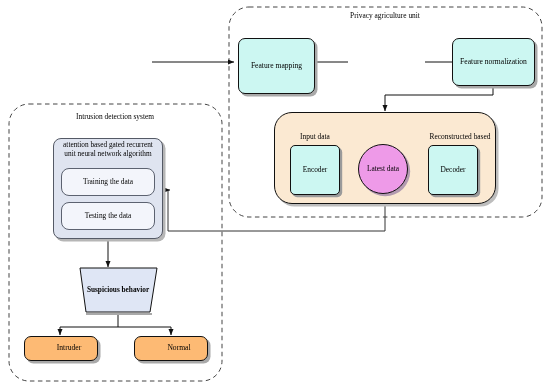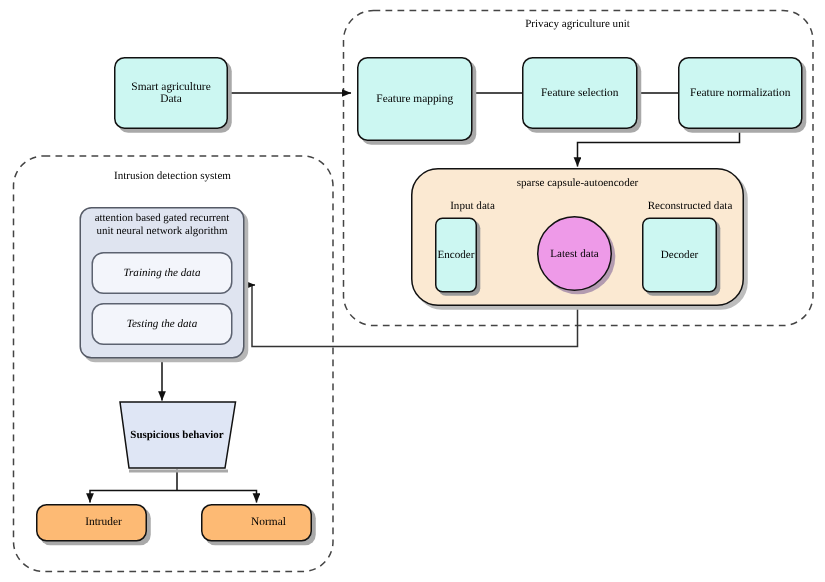--- a/index.html
+++ b/index.html
@@ -51,21 +51,20 @@
     background: #dfe4f0;
     border: 1px solid #555a66;
     border-radius: 8px;
     box-shadow: 2.5px 2.5px 0 0 #b6b6b6;
   }
   .inner-white-box {
     background: #f3f5fb;
     border: 1px solid #5c6270;
     border-radius: 8px;
     font-size: 7.4px;
-    font-style: italic;
   }
   .cream-box {
     background: #fbe9d2;
     border: 1.2px solid #111111;
     border-radius: 18px;
     box-shadow: 2.5px 2.5px 0 0 #bdbdbd;
   }
   .pink-circle {
     background: #ee9ae8;
     border: 1.4px solid #111111;
@@ -148,40 +147,34 @@
     <path d="M118,327 L171,327 L171,335" fill="none" stroke="#111111" stroke-width="1" marker-end="url(#arrow)"></path>
 
     <path d="M80,268 L157,268 L150,312 L86,312 z" fill="#dfe6f5" stroke="#111111" stroke-width="1"></path>
     <path d="M86,314 L152,314" fill="none" stroke="#a9a9a9" stroke-width="2"></path>
   </svg>
 
   <div class="plain-label" style="left:300px; top:11px; width:170px;">Privacy agriculture unit</div>
 
   <div class="plain-label" style="left:40px; top:112px; width:150px;">Intrusion detection system</div>
 
-  <div class="node cyan-box" style="left:76px; top:38px; width:76px; height:48px; flex-direction:column;">
-    <span>Smart agriculture</span>
-    <span>Data</span>
-  </div>
 
   <div class="node cyan-box" style="left:238px; top:38px; width:77px; height:56px;">Feature mapping</div>
 
-  <div class="node cyan-box" style="left:348px; top:38px; width:77px; height:48px;">Feature selection</div>
 
   <div class="node cyan-box" style="left:452px; top:38px; width:83px; height:48px;">Feature normalization</div>
 
   <div class="node cream-box" style="left:274px; top:112px; width:222px; height:92px;"></div>
 
-  <div class="plain-label" style="left:320px; top:117px; width:130px;">sparse capsule-autoencoder</div>
 
   <div class="plain-label" style="left:284px; top:132px; width:62px;">Input data</div>
 
-  <div class="plain-label" style="left:418px; top:132px; width:84px;">Reconstructed data</div>
+  <div class="plain-label" style="left:418px; top:132px; width:84px;">Reconstructed based</div>
 
-  <div class="node cyan-box-sm" style="left:290px; top:145px; width:28px; height:50px;">Encoder</div>
+  <div class="node cyan-box-sm" style="left:290px; top:145px; width:50px; height:50px;">Encoder</div>
 
   <div class="node cyan-box-sm" style="left:428px; top:145px; width:50px; height:50px;">Decoder</div>
 
   <div class="node pink-circle" style="left:358px; top:144px; width:50px; height:50px;">Latest data</div>
 
   <div class="node grey-blue-box" style="left:53px; top:138px; width:110px; height:101px;"></div>
 
   <div class="gru-title">
     <div>attention based gated recurrent</div>
     <div>unit neural network algorithm</div>

